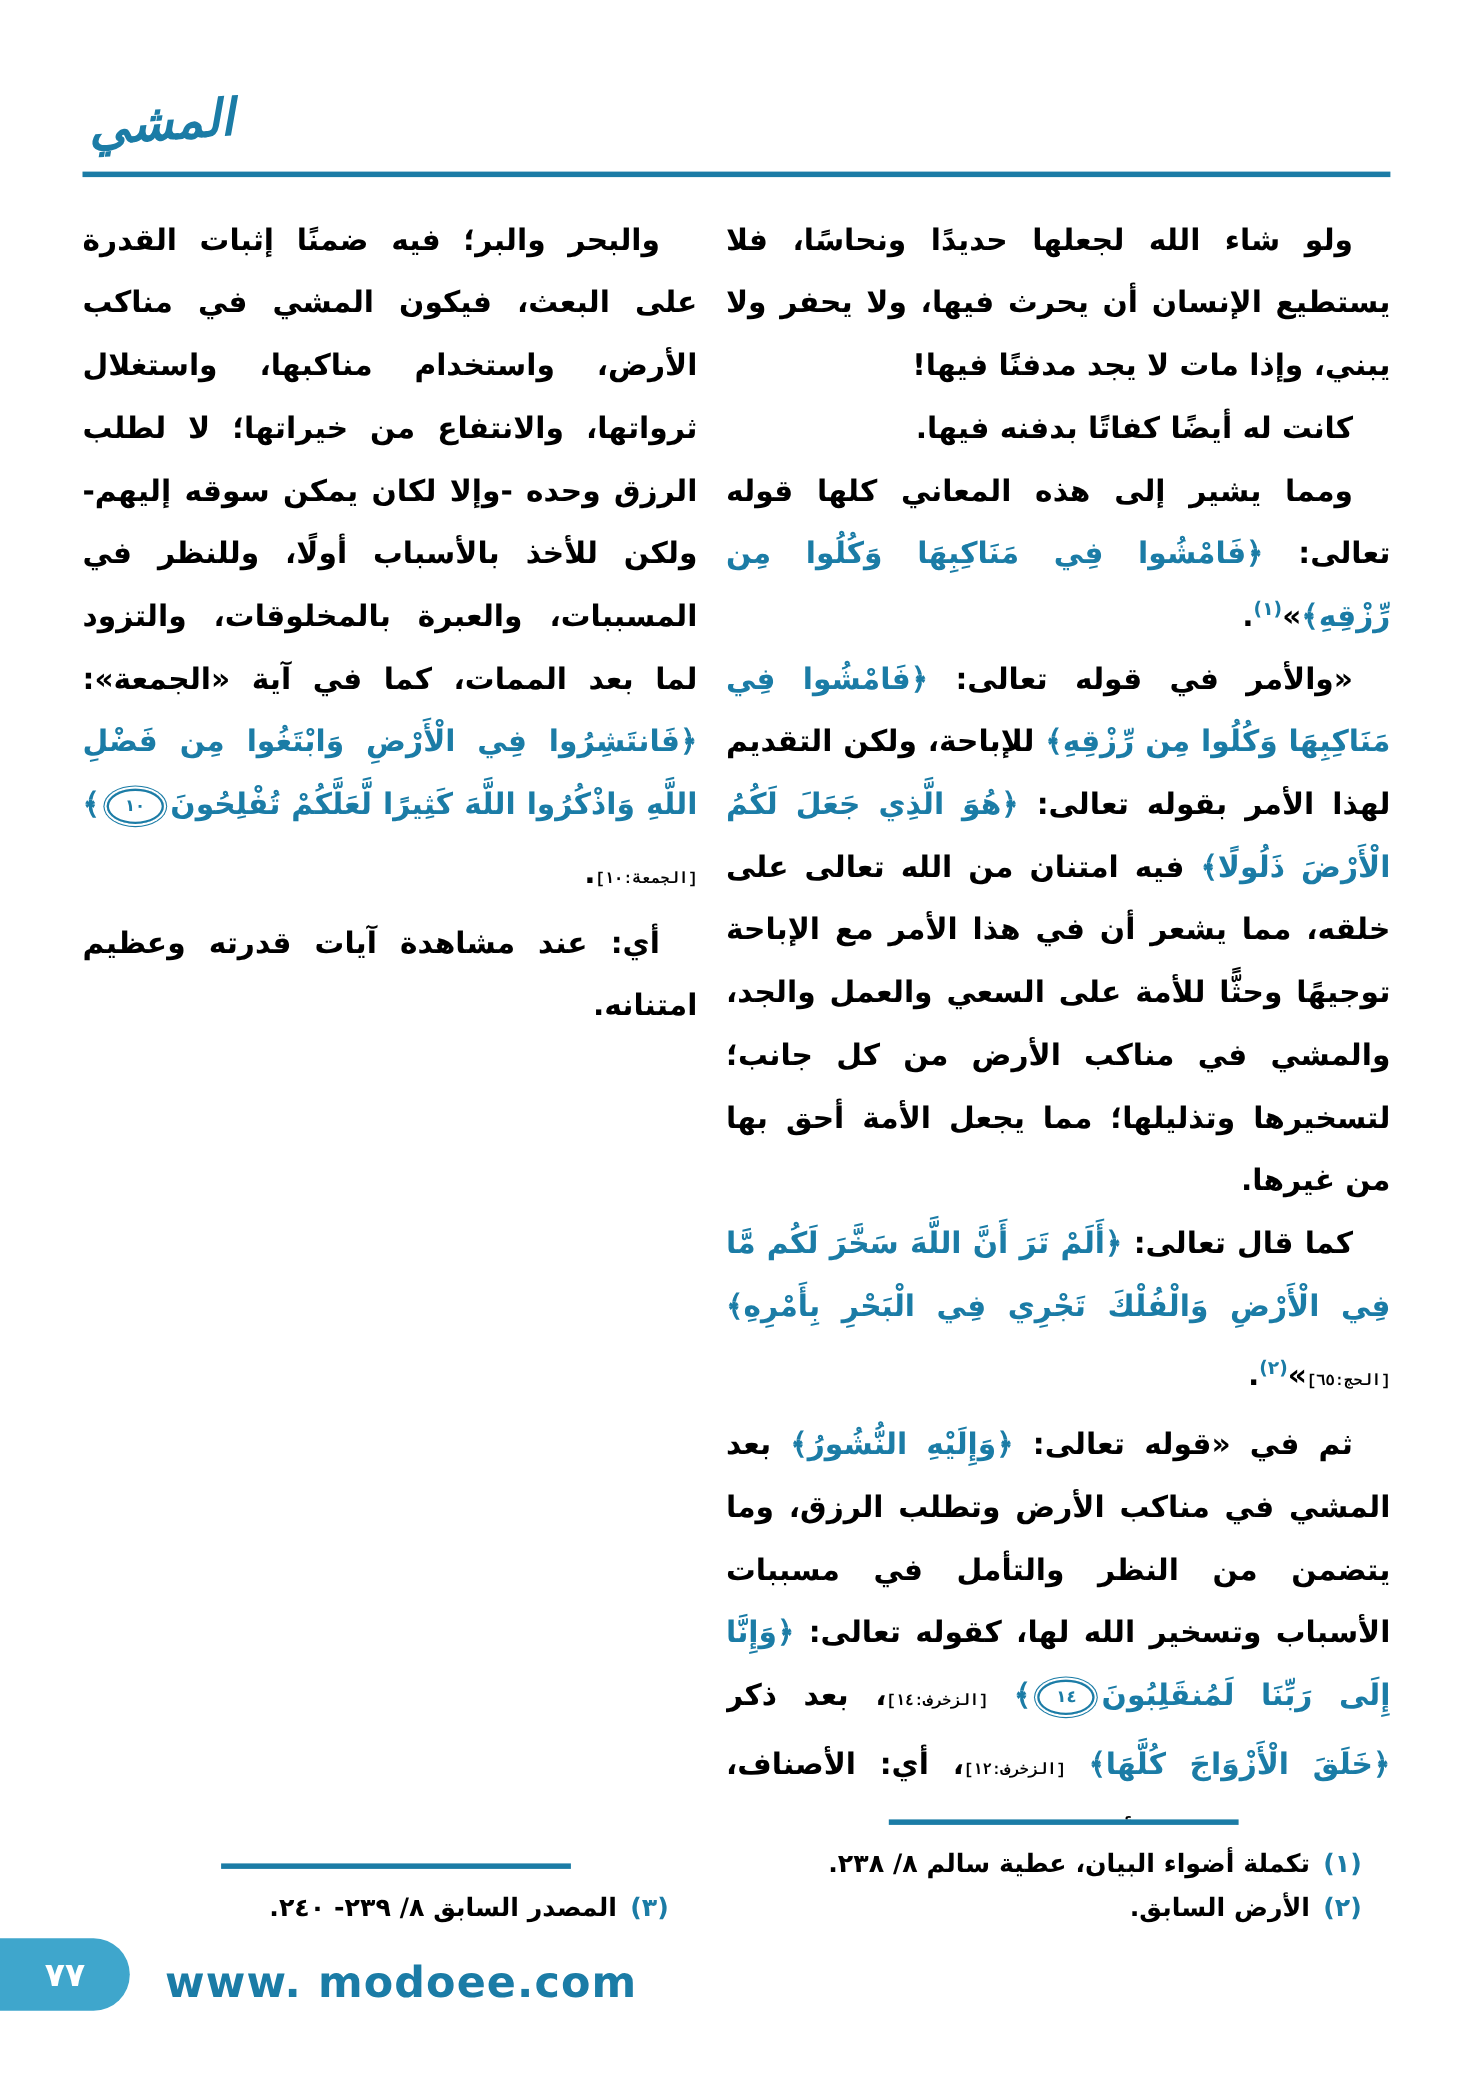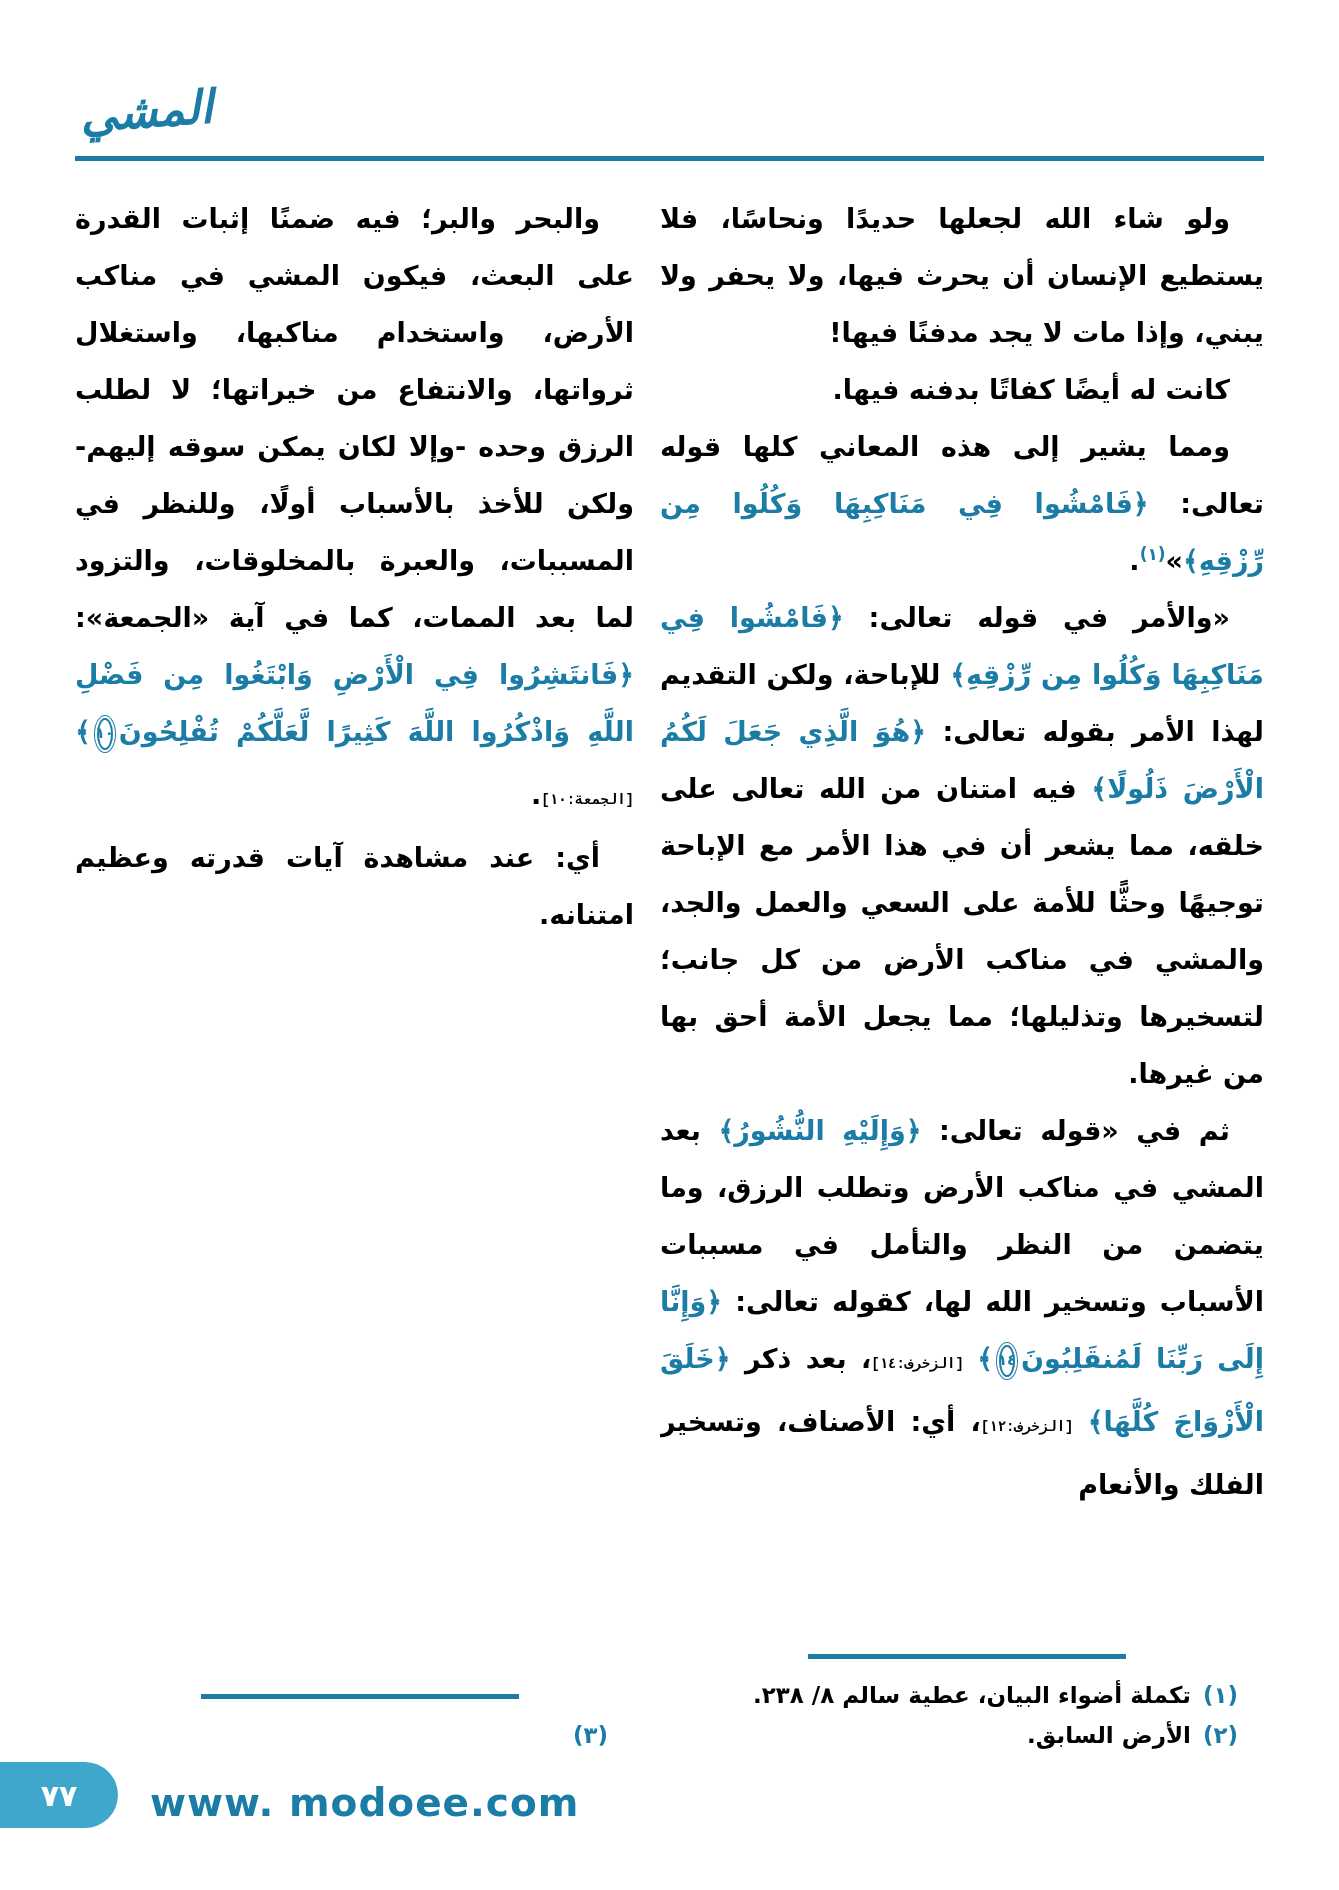--- a/index.html
+++ b/index.html
@@ -48,21 +48,21 @@
   .seg-q{color:var(--accent);}
   .seg-r{font-size:14px;font-family:Liberation Mono, monospace;}
   .seg-f{
     color:var(--accent);
     font-size:17px;
     vertical-align:super;
     line-height:0;
   }
   .seg-m{
     display:inline-flex;align-items:center;justify-content:center;
-    width:16px;height:32px;
+    width:52px;height:32px;
     border:2px solid var(--accent);
     border-radius:50%;
     box-shadow:0 0 0 2px #ffffff,0 0 0 3px var(--accent);
     color:var(--accent);
     font-size:15px;font-weight:bold;
     vertical-align:middle;
     text-indent:0;
     margin:0 6px;
   }
   
@@ -103,20 +103,21 @@
   <div class="title">المشي</div>
   <div class="rule"></div>
 
   <div class="main">
     <div class="col col-right">
       <div class="col-text" id="col-right-text">
           <p class="para"><span class="seg-n">ولو شاء الله لجعلها حديدًا ونحاسًا، فلا يستطيع الإنسان أن يحرث فيها، ولا يحفر ولا يبني، وإذا مات لا يجد مدفنًا فيها!</span></p>
           <p class="para"><span class="seg-n">كانت له أيضًا كفاتًا بدفنه فيها.</span></p>
           <p class="para"><span class="seg-n">ومما يشير إلى هذه المعاني كلها قوله تعالى: </span><span class="seg-q">﴿فَامْشُوا فِي مَنَاكِبِهَا وَكُلُوا مِن رِّزْقِهِ﴾</span><span class="seg-n">»</span><span class="seg-f">(١)</span><span class="seg-n">.</span></p>
           <p class="para"><span class="seg-n">«والأمر في قوله تعالى: </span><span class="seg-q">﴿فَامْشُوا فِي مَنَاكِبِهَا وَكُلُوا مِن رِّزْقِهِ﴾</span><span class="seg-n"> للإباحة، ولكن التقديم لهذا الأمر بقوله تعالى: </span><span class="seg-q">﴿هُوَ الَّذِي جَعَلَ لَكُمُ الْأَرْضَ ذَلُولًا﴾</span><span class="seg-n"> فيه امتنان من الله تعالى على خلقه، مما يشعر أن في هذا الأمر مع الإباحة توجيهًا وحثًّا للأمة على السعي والعمل والجد، والمشي في مناكب الأرض من كل جانب؛ لتسخيرها وتذليلها؛ مما يجعل الأمة أحق بها من غيرها.</span></p>
+          <p class="para"><span class="seg-n">كما قال تعالى: </span><span class="seg-q">﴿أَلَمْ تَرَ أَنَّ اللَّهَ سَخَّرَ لَكُم مَّا فِي الْأَرْضِ وَالْفُلْكَ تَجْرِي فِي الْبَحْرِ بِأَمْرِهِ﴾</span><span class="seg-r"> [الحج:٦٥]</span><span class="seg-n">»</span><span class="seg-f">(٢)</span><span class="seg-n">.</span></p>
           <p class="para"><span class="seg-n">ثم في «قوله تعالى: </span><span class="seg-q">﴿وَإِلَيْهِ النُّشُورُ﴾</span><span class="seg-n"> بعد المشي في مناكب الأرض وتطلب الرزق، وما يتضمن من النظر والتأمل في مسببات الأسباب وتسخير الله لها، كقوله تعالى: </span><span class="seg-q">﴿وَإِنَّا إِلَى رَبِّنَا لَمُنقَلِبُونَ</span><span class="seg-m">١٤</span><span class="seg-q">﴾</span><span class="seg-r"> [الزخرف:١٤]</span><span class="seg-n">، بعد ذكر </span><span class="seg-q">﴿خَلَقَ الْأَزْوَاجَ كُلَّهَا﴾</span><span class="seg-r"> [الزخرف:١٢]</span><span class="seg-n">، أي: الأصناف، وتسخير الفلك والأنعام</span></p>
         </div>
       <div class="footnotes">
         <div class="fn-sep"></div>
         <div id="fn-right">
             <div class="fn-item">
               <span class="fn-num">(١)</span>
               <span class="fn-text">تكملة أضواء البيان، عطية سالم ٨/ ٢٣٨.</span>
             </div>
             <div class="fn-item">
@@ -130,20 +131,21 @@
     <div class="col col-left">
       <div class="col-text" id="col-left-text">
           <p class="para"><span class="seg-n">والبحر والبر؛ فيه ضمنًا إثبات القدرة على البعث، فيكون المشي في مناكب الأرض، واستخدام مناكبها، واستغلال ثرواتها، والانتفاع من خيراتها؛ لا لطلب الرزق وحده -وإلا لكان يمكن سوقه إليهم- ولكن للأخذ بالأسباب أولًا، وللنظر في المسببات، والعبرة بالمخلوقات، والتزود لما بعد الممات، كما في آية «الجمعة»: </span><span class="seg-q">﴿فَانتَشِرُوا فِي الْأَرْضِ وَابْتَغُوا مِن فَضْلِ اللَّهِ وَاذْكُرُوا اللَّهَ كَثِيرًا لَّعَلَّكُمْ تُفْلِحُونَ</span><span class="seg-m">١٠</span><span class="seg-q">﴾</span><span class="seg-r"> [الجمعة:١٠]</span><span class="seg-n">.</span></p>
           <p class="para"><span class="seg-n">أي: عند مشاهدة آيات قدرته وعظيم امتنانه.</span></p>
         </div>
       <div class="footnotes">
         <div class="fn-sep"></div>
         <div id="fn-left">
             <div class="fn-item">
               <span class="fn-num">(٣)</span>
+              <span class="fn-text">المصدر السابق ٨/ ٢٣٩- ٢٤٠.</span>
             </div>
           </div>
       </div>
     </div>
   </div>
 
   <div class="badge">
     <span>٧٧</span>
   </div>
   <div class="url">www. modoee.com</div>

